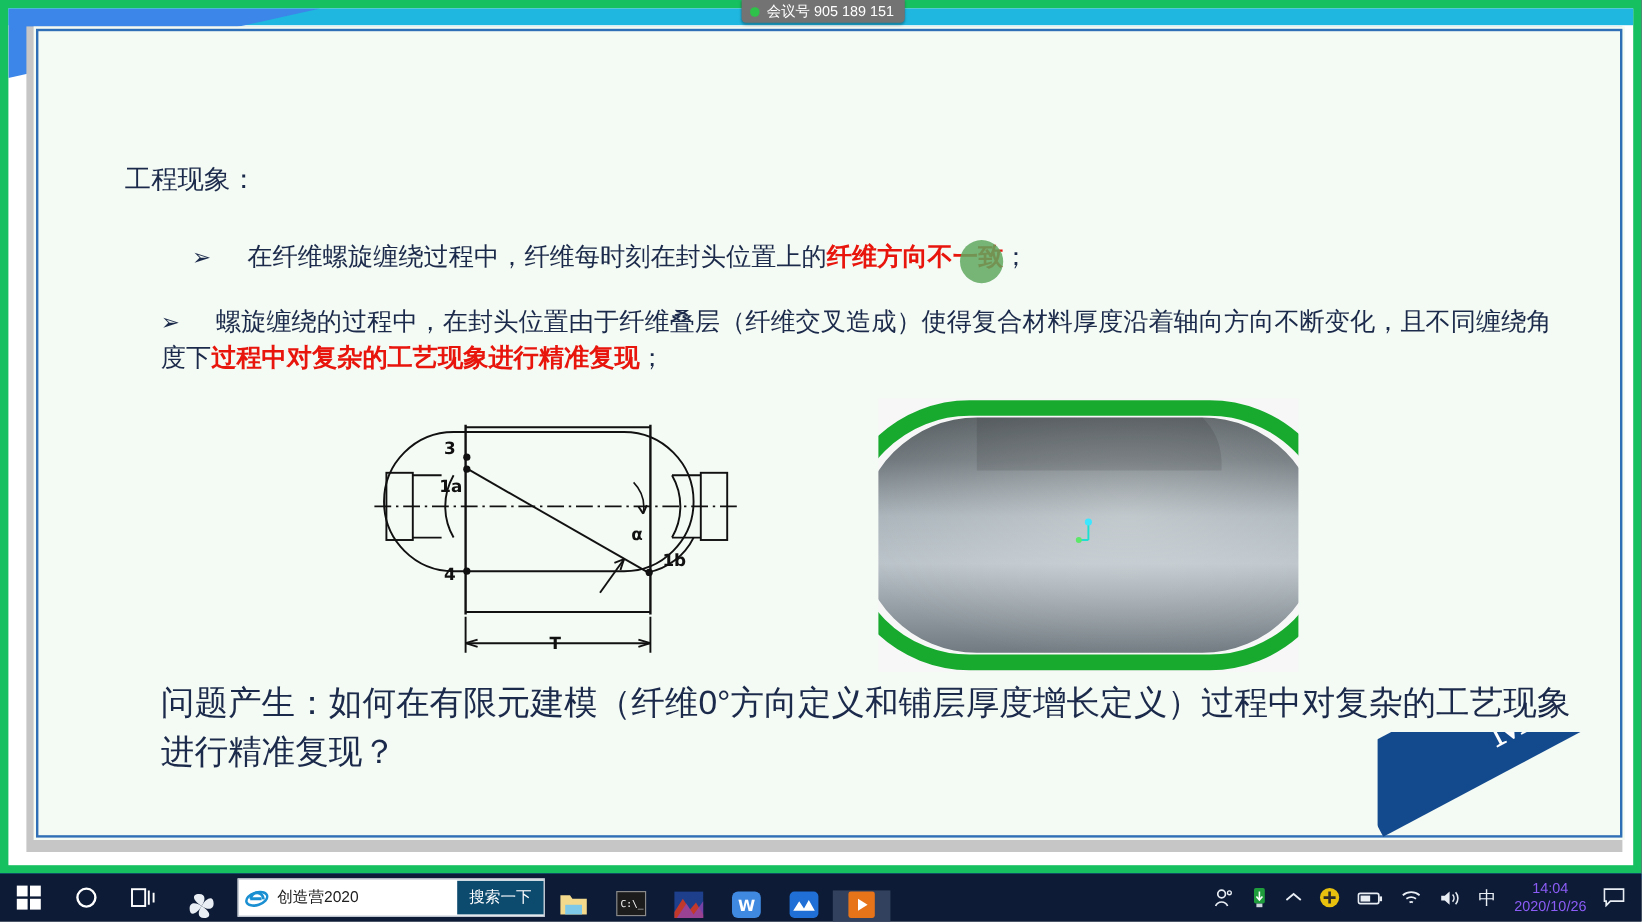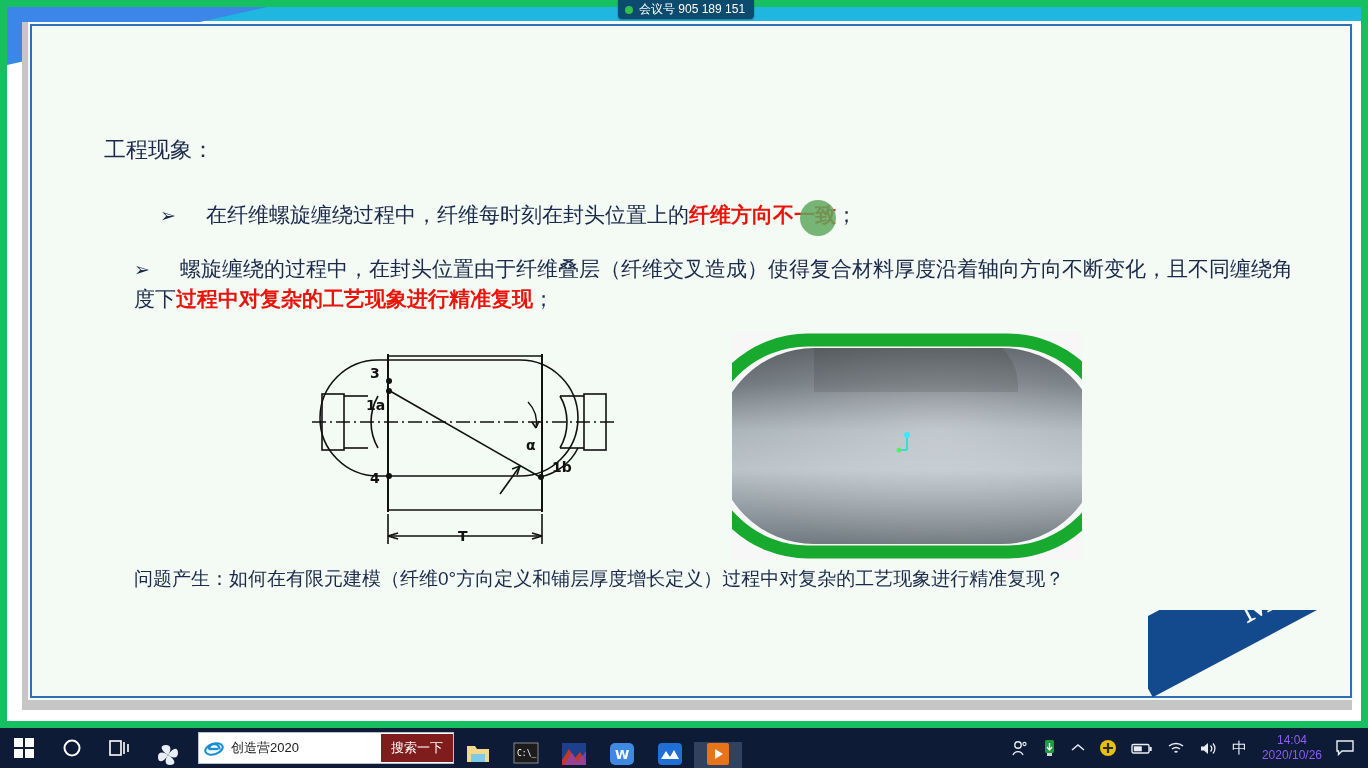--- a/index.html
+++ b/index.html
@@ -49,21 +49,21 @@
   .slide-frame{
     position:absolute;left:2px;top:2px;right:2px;bottom:2px;
     border:2px solid #2f6fb5;
     pointer-events:none;
   }
 
   
   .meet-pill{
     position:absolute;left:618px;top:0px;
     height:19px;line-height:19px;
-    background:#0c4a6e;
+    background:#737373;
     color:#ffffff;
     font-size:12px;
     padding:0 9px 0 7px;
     border-radius:0 0 4px 4px;
     display:flex;align-items:center;gap:6px;
     z-index:40;
     box-shadow:0 1px 2px rgba(0,0,0,.3);
   }
   .meet-dot{width:8px;height:8px;border-radius:50%;background:#2ec24a;display:inline-block;}
 
@@ -84,21 +84,21 @@
     font-size:21px;color:#1b2a4a;line-height:1.42;
   }
   .bullet .mk{
     display:inline-block;width:46px;color:#1b2a4a;font-size:19px;
   }
   .b1{left:106px;top:178px;width:1160px;margin-left:26px;}
   .b2{left:106px;top:232px;width:1170px;}
   .hl{color:#e8150c;font-weight:bold;}
   .qline{
     position:absolute;left:106px;top:543px;width:1175px;
-    font-size:19px;color:#1b2a4a;line-height:1.47;
+    font-size:28px;color:#1b2a4a;line-height:1.47;
   }
 
   
   .fig-line{position:absolute;left:282px;top:322px;width:310px;height:215px;}
   
   .fig-cad{
     position:absolute;left:704px;top:310px;width:350px;height:228px;
     background:#f7f7f7;
   }
 
@@ -151,21 +151,21 @@
   .ie-box{
     display:flex;align-items:center;height:30px;background:#ffffff;margin-left:6px;
     flex:0 0 auto;border:1px solid #b9c2cc;justify-content:space-between;
   }
   .ie-box .ie-ico{width:30px;display:flex;align-items:center;justify-content:center;}
   .ie-box .ie-txt{
     font-size:13px;color:#202020;padding:0 10px 0 2px;white-space:nowrap;
     width:140px;overflow:hidden;
   }
   .ie-box .ie-go{
-    background:#7f1d1d;color:#fff;font-size:13px;height:28px;line-height:28px;
+    background:#0c4a6e;color:#fff;font-size:13px;height:28px;line-height:28px;
     padding:0 10px;white-space:nowrap;
   }
   .tray{
     margin-left:auto;display:flex;align-items:center;height:40px;padding-right:4px;
   }
   .tray-i{
     height:40px;display:flex;align-items:center;justify-content:center;
     color:#e9eef5;font-size:14px;padding:0 7px;
   }
   .clock{

